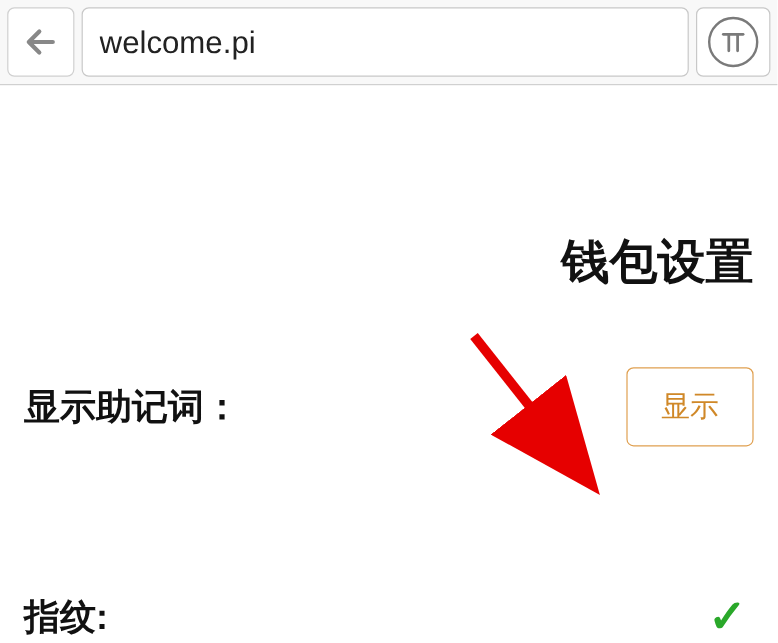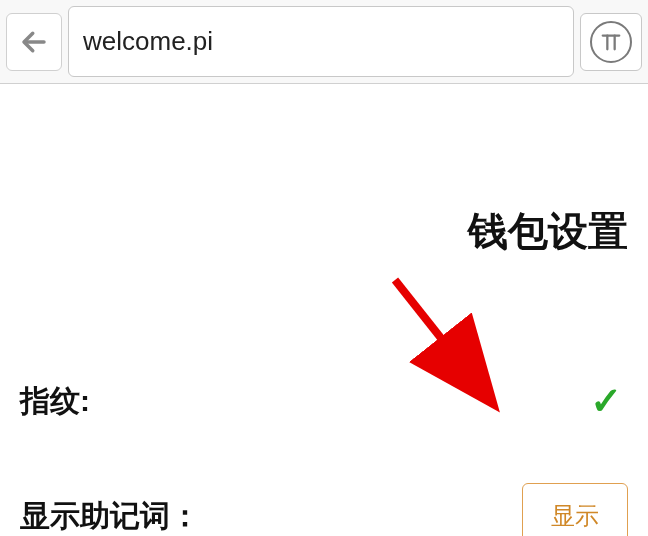--- a/index.html
+++ b/index.html
@@ -24,21 +24,21 @@
       height: 58px;
       display: flex;
       align-items: center;
       justify-content: center;
       border: 1px solid #d0d0d0;
       border-radius: 6px;
       background: #fff;
     }
     .url-input {
       flex: 1;
-      height: 71px;
+      height: 58px;
       border: 1px solid #c8c8c8;
       border-radius: 6px;
       padding: 0 14px;
       font-size: 26px;
       color: #222;
       background: #fff;
       outline: none;
     }
     .pi-btn {
       width: 62px;
@@ -123,28 +123,28 @@
         <line x1="8" y1="5" x2="8" y2="20" stroke="#7a7a7a" stroke-width="2.5" stroke-linecap="round"></line>
         <line x1="16" y1="5" x2="16" y2="20" stroke="#7a7a7a" stroke-width="2.5" stroke-linecap="round"></line>
       </svg>
     </div>
   </div>
 </div>
 
 <div class="content">
   <h1 class="page-title">钱包设置</h1>
 
+  <div class="row row-mnemonic">
+    <span class="label">显示助记词：</span>
+    <button class="show-btn">显示</button>
+  </div>
+
   <div class="row row-fingerprint">
     <span class="label">指纹:</span>
     <span class="check">✓</span>
-  </div>
-
-  <div class="row row-mnemonic">
-    <span class="label">显示助记词：</span>
-    <button class="show-btn">显示</button>
   </div>
 </div>
 
 <svg class="arrow-overlay" width="648" height="536">
   <defs>
     <marker id="arrowhead" markerWidth="12" markerHeight="10" refX="10" refY="5" orient="auto">
       <polygon points="0 0, 12 5, 0 10" fill="#e60000"></polygon>
     </marker>
   </defs>
   <line x1="395" y1="280" x2="490" y2="400" stroke="#e60000" stroke-width="8" marker-end="url(#arrowhead)"></line>

